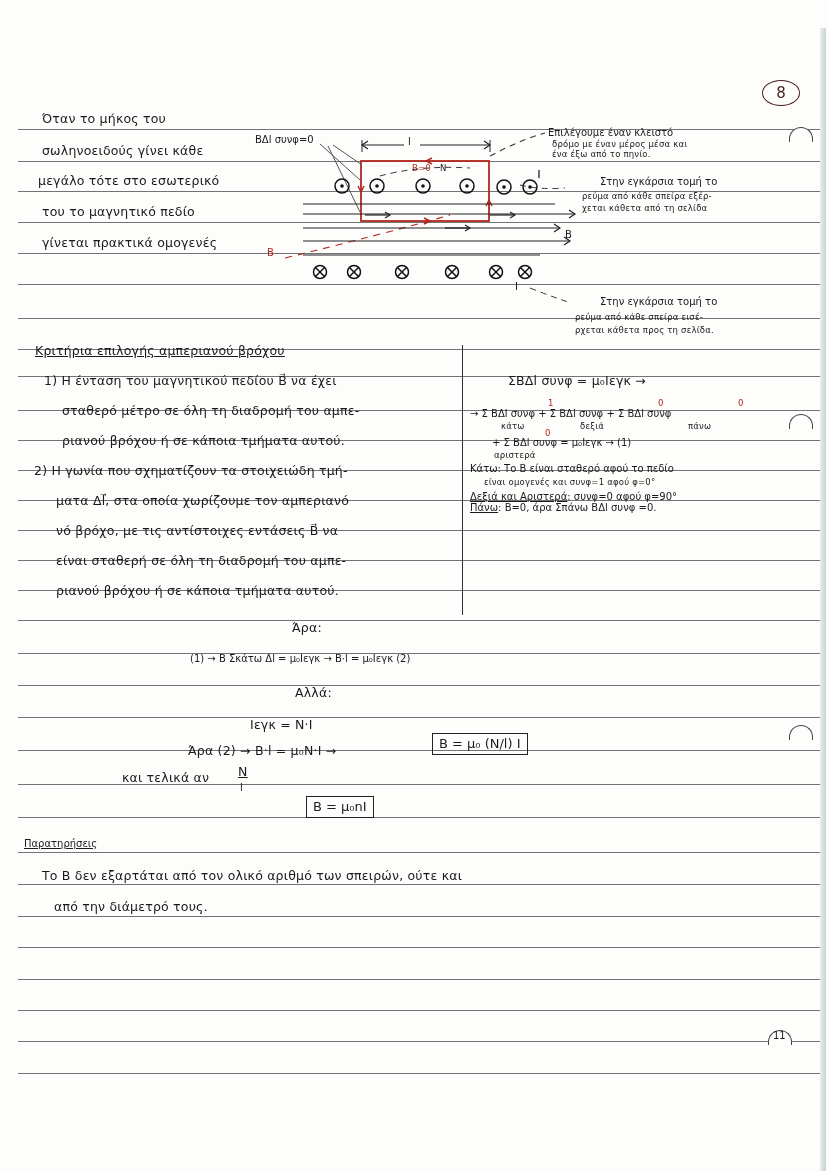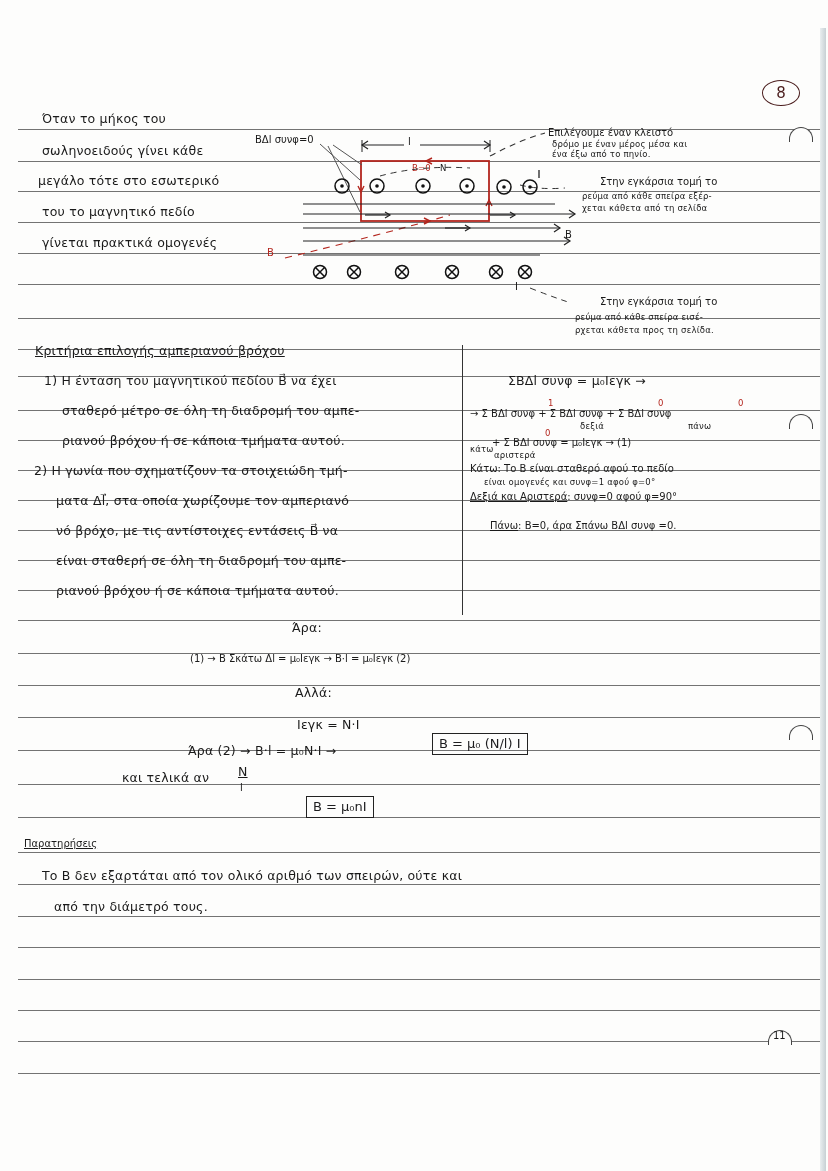--- a/index.html
+++ b/index.html
@@ -222,43 +222,43 @@
   <div class="hw" style="left:62px; top:403px;">σταθερό μέτρο σε όλη τη διαδρομή του αμπε-</div>
   <div class="hw" style="left:62px; top:433px;">ριανού βρόχου ή σε κάποια τμήματα αυτού.</div>
   <div class="hw" style="left:34px; top:463px;">2) Η γωνία που σχηματίζουν τα στοιχειώδη τμή-</div>
   <div class="hw" style="left:56px; top:523px;">νό βρόχο, με τις αντίστοιχες εντάσεις B⃗ να</div>
   <div class="hw" style="left:56px; top:493px;">ματα Δl⃗, στα οποία χωρίζουμε τον αμπεριανό</div>
   <div class="hw" style="left:56px; top:553px;">είναι σταθερή σε όλη τη διαδρομή του αμπε-</div>
   <div class="hw" style="left:56px; top:583px;">ριανού βρόχου ή σε κάποια τμήματα αυτού.</div>
 
   <div class="hw" style="left:508px; top:373px;">ΣBΔl συνφ = μ₀Iεγκ →</div>
   <div class="hw small" style="left:470px; top:408px;">→ Σ BΔl συνφ + Σ BΔl συνφ + Σ BΔl συνφ</div>
-  <div class="hw tiny" style="left:470px; top:421px;margin-top:23px;">κάτω</div>
+  <div class="hw tiny" style="left:501px; top:421px;">κάτω</div>
   <div class="hw tiny" style="left:580px; top:421px;">δεξιά</div>
   <div class="hw tiny" style="left:688px; top:421px;">πάνω</div>
   <div class="hw tiny red" style="left:548px; top:398px;">1</div>
   <div class="hw tiny red" style="left:658px; top:398px;">0</div>
   <div class="hw tiny red" style="left:738px; top:398px;">0</div>
   <div class="hw small" style="left:492px; top:437px;">+ Σ BΔl συνφ = μ₀Iεγκ → (1)</div>
   <div class="hw tiny red" style="left:545px; top:428px;">0</div>
   <div class="hw tiny" style="left:494px; top:450px;">αριστερά</div>
 
   <div class="hw small" style="left:470px; top:463px;">Κάτω: Το B είναι σταθερό αφού το πεδίο</div>
   <div class="hw tiny" style="left:484px; top:477px;">είναι ομογενές και συνφ=1 αφού φ=0°</div>
   <div class="hw small" style="left:470px; top:491px;">
     <span style="text-decoration:underline;">Δεξιά και Αριστερά</span><span>: συνφ=0 αφού φ=90°</span>
   </div>
-  <div class="hw small" style="left:470px; top:520px;margin-left:20px;">
+  <div class="hw small" style="left:470px; top:502px;">
     <span style="text-decoration:underline;">Πάνω</span><span>: B=0, άρα Σπάνω BΔl συνφ =0.</span>
   </div>
 
   <div class="hw" style="left:292px; top:620px;">Άρα:</div>
   <div class="hw small" style="left:190px; top:653px;">(1) → B Σκάτω Δl = μ₀Iεγκ → B·l = μ₀Iεγκ (2)</div>
   <div class="hw" style="left:295px; top:685px;">Αλλά:</div>
-  <div class="hw" style="left:250px; top:717px;margin-left:47px;">Iεγκ = N·I</div>
+  <div class="hw" style="left:250px; top:717px;">Iεγκ = N·I</div>
   <div class="hw" style="left:188px; top:743px;">Άρα (2) → B·l = μ₀N·I →</div>
   <div class="box" style="left:412px; top:733px;">B = μ₀ (N/l) I</div>
 
   <div class="hw" style="left:122px; top:770px;">και τελικά αν</div>
   <div class="hw" style="left:238px; top:764px; text-decoration:underline;">N</div>
   <div class="hw small" style="left:240px; top:782px;">l</div>
   <div class="box" style="left:286px; top:796px;">B = μ₀nI</div>
 
   <div class="hw small ul" style="left:24px; top:838px;">Παρατηρήσεις</div>
   <div class="hw" style="left:42px; top:868px;">Το B δεν εξαρτάται από τον ολικό αριθμό των σπειρών, ούτε και</div>

